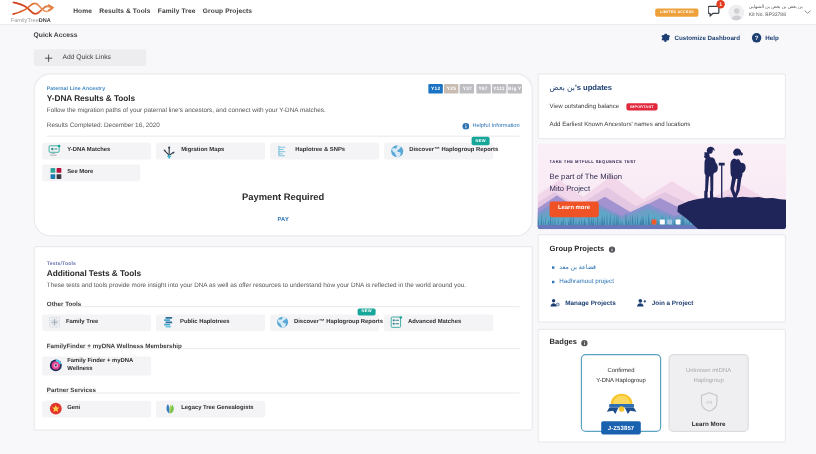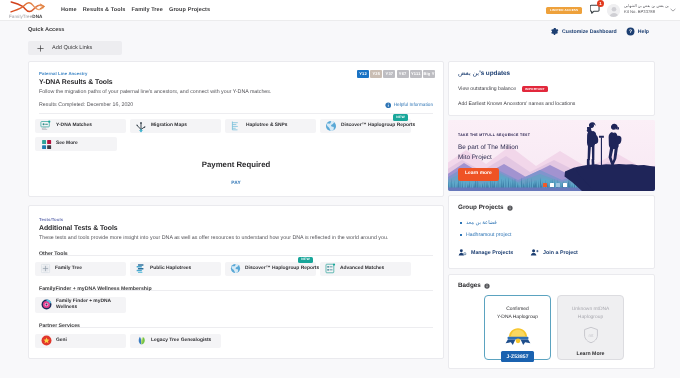--- a/index.html
+++ b/index.html
@@ -37,21 +37,21 @@
   
   .wrap{display:flex;padding:6px 0 0 28px;}
   .col-main{width:416px;}
   .col-side{width:207px;margin-left:4px;}
   .card{background:#fff;border:1px solid #eaeaee;border-radius:2px;}
   .logo{margin-left:9px;position:relative;width:52px;}
   .logotext{font-size:4.6px;color:#9a9a9f;letter-spacing:.05px;margin-top:0px;padding-left:0px;}
   .logotext b{color:#3c3c3e;}
 
   
-  .ydna-card{padding-bottom:4px;}
+  .ydna-card{padding-bottom:4px;border-radius:14px;}
   .card-pad{padding:9px 10px 0 10px;position:relative;}
   .marker-row{position:absolute;right:8px;top:8px;display:flex;gap:1.2px;}
   .mk{display:inline-block;font-size:4px;font-weight:bold;color:#fff;background:#bdbdc2;border-radius:1px;line-height:8px;height:8px;letter-spacing:.2px;width:12px;text-align:center;}
   .mk-active{background:#1a73c4;}
   .mk-partial{background:#c9bdb3;}
   .eyebrow{font-size:4.3px;font-weight:bold;color:#3d86c6;letter-spacing:.1px;}
   .eyebrow2{color:#6d77b5;}
   .card-title{font-size:6.9px;font-weight:bold;color:#2b2b2e;margin-top:3px;letter-spacing:-.05px;}
   .card-sub{font-size:5.3px;color:#55555a;margin-top:2.5px;}
   .results-row{display:flex;align-items:center;margin:7px 10px 0 10px;padding-bottom:5px;border-bottom:1px solid #ededf0;}

